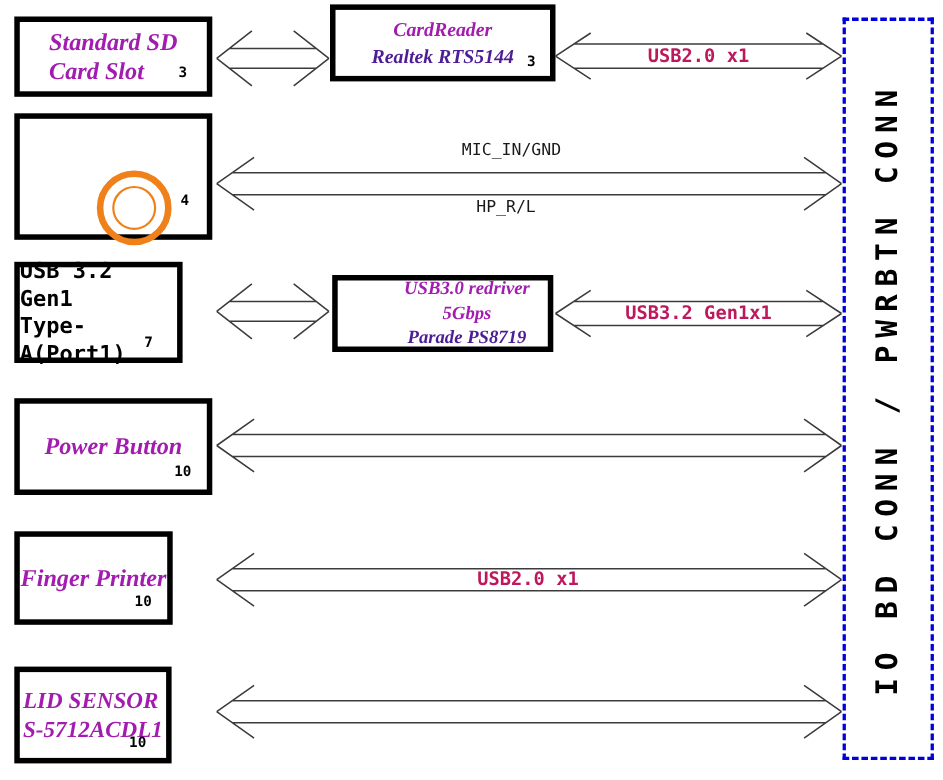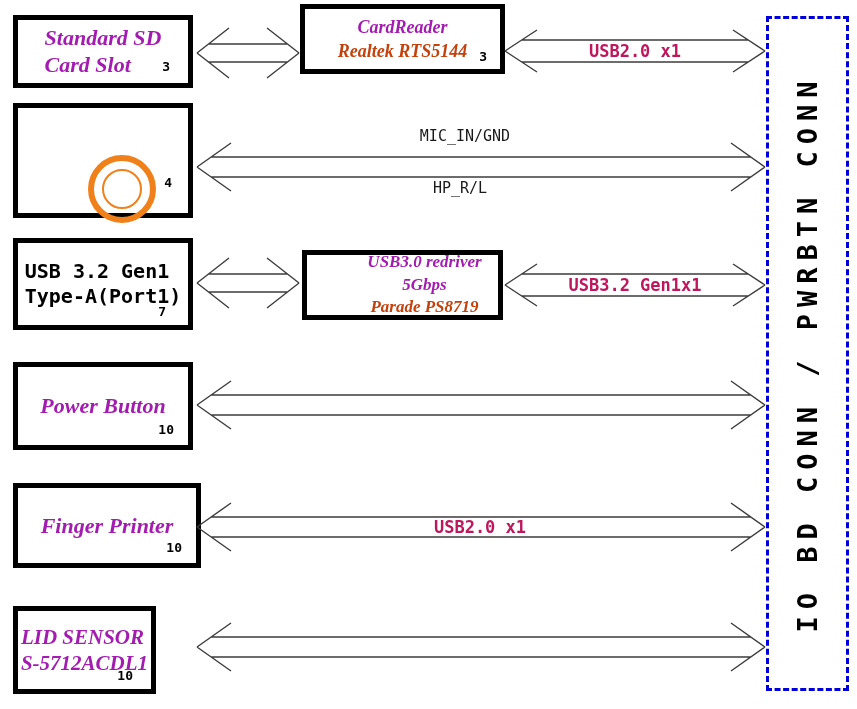--- a/index.html
+++ b/index.html
@@ -15,21 +15,21 @@
     position:absolute;inset:0;display:flex;align-items:center;justify-content:center;
   }
   .serifbi{font-family:"Liberation Serif", serif;font-weight:bold;font-style:italic;color:#a21caf;}
   .monob{font-family:"DejaVu Sans Mono", monospace;font-weight:bold;color:#000;}
   .lines-left{text-align:left;}
   .pagenum{
     position:absolute;font-family:"DejaVu Sans Mono", monospace;font-weight:bold;
     font-size:13px;color:#000;line-height:1;
   }
   .chip-title{font-size:18px;line-height:1.35;}
-  .chip-part{font-size:18px;line-height:1.35;color:#c2410c;}
+  .chip-part{font-size:18px;line-height:1.35;color:#4c1d95;}
   
   .rconn{
     position:absolute;left:766px;top:16px;width:83px;height:675px;box-sizing:border-box;
     border:3px dashed #0000dd;background:#fff;display:flex;align-items:center;justify-content:center;
   }
   .rconn-label{
     transform:rotate(-90deg);white-space:nowrap;
     font-family:"DejaVu Sans Mono", monospace;font-weight:bold;font-size:27px;
     letter-spacing:7px;color:#000;
   }
@@ -71,38 +71,38 @@
     <span class="pagenum" style="right:18px;bottom:10px;">3</span>
   </div>
 
   <div class="box" style="left:13px;top:103px;width:180px;height:115px;">
     <div class="jack-ring">
       <div class="jack-ring-inner"></div>
     </div>
     <span class="pagenum" style="right:16px;bottom:24px;">4</span>
   </div>
 
-  <div class="box" style="left:13px;top:238px;width:180px;height:92px;">
+  <div class="box" style="left:13px;top:238px;width:153px;height:92px;">
     <div class="box-inner">
       <div class="monob lines-left" style="font-size:20px;line-height:1.25;">
         <div>USB 3.2 Gen1</div>
         <div>Type-A(Port1)</div>
       </div>
     </div>
     <span class="pagenum" style="right:22px;bottom:7px;">7</span>
   </div>
 
   <div class="box" style="left:13px;top:362px;width:180px;height:88px;">
     <div class="box-inner">
       <div class="serifbi" style="font-size:22px;">Power Button</div>
     </div>
     <span class="pagenum" style="right:14px;bottom:9px;">10</span>
   </div>
 
-  <div class="box" style="left:13px;top:483px;width:188px;height:85px;">
+  <div class="box" style="left:13px;top:483px;width:144px;height:85px;">
     <div class="box-inner">
       <div class="serifbi" style="font-size:22px;">Finger Printer</div>
     </div>
     <span class="pagenum" style="right:14px;bottom:9px;">10</span>
   </div>
 
   <div class="box" style="left:13px;top:606px;width:143px;height:88px;padding-left:42px;">
     <div class="box-inner">
       <div class="serifbi lines-left" style="font-size:21px;line-height:1.25;">
         <div>LID SENSOR</div>

